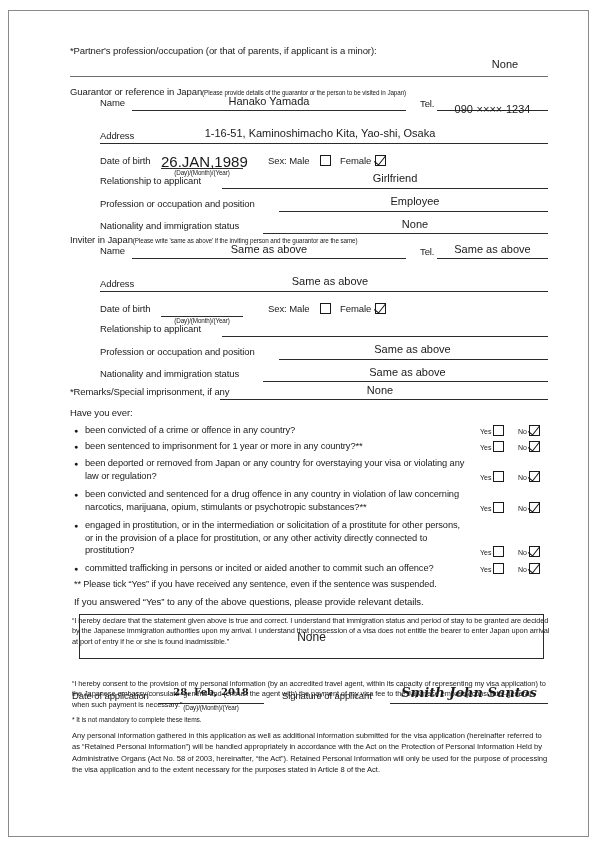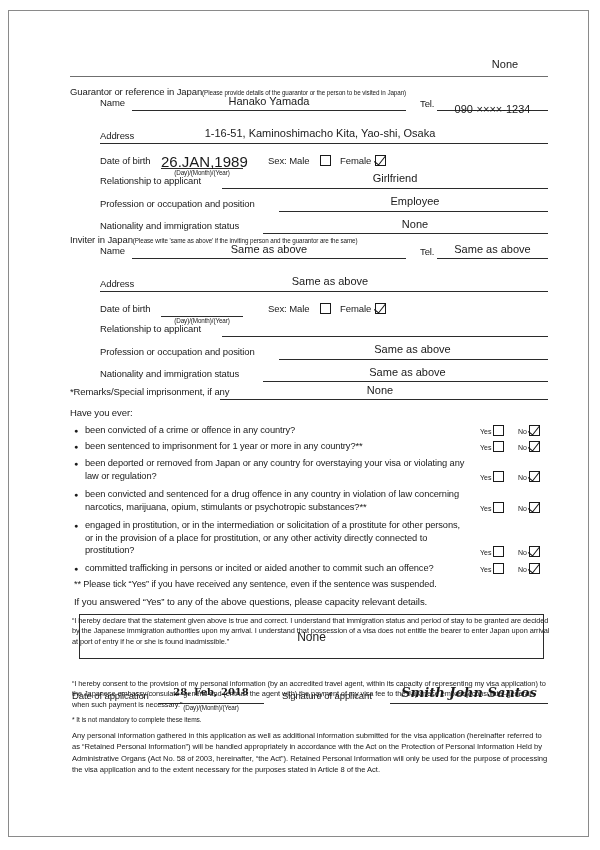--- a/index.html
+++ b/index.html
@@ -145,20 +145,21 @@
 </style>
 </head>
 <body>
 
 <div class="page">
   <div class="page-border"></div>
 
   <div class="content">
 
     <div class="row" style="height:34px;">
+      <div class="lbl" style="position:absolute;left:0;top:0;">*Partner's profession/occupation (or that of parents, if applicant is a minor):</div>
       <div class="fill" style="position:absolute;left:390px;top:13px;width:90px;">None</div>
       <div class="hrule-thick" style="top:31px;"></div>
     </div>
 
     <div class="row" style="height:0;">
       <div style="position:absolute;left:0;top:2px;white-space:nowrap;">
         <span class="lbl">Guarantor or reference in Japan</span><span class="tiny">(Please provide details of the guarantor or the person to be visited in Japan)</span>
       </div>
 
       <div class="lbl" style="position:absolute;left:30px;top:18px;">Name</div>
@@ -312,21 +313,21 @@
           <span class="w"><span>Yes</span>
             <span class="cbox"></span></span>
           <span style="display:inline-block;width:8px;"></span>
           <span>No</span>
           <span class="cbox checked"></span>
         </span>
       </div>
 
       <div style="position:absolute;left:4px;top:172px;font-size:9.1px;letter-spacing:-0.1px;">** Please tick “Yes” if you have received any sentence, even if the sentence was suspended.</div>
 
-      <div style="position:absolute;left:4px;top:189px;font-size:9.6px;letter-spacing:-0.1px;">If you answered “Yes” to any of the above questions, please capacity relevant details.</div>
+      <div style="position:absolute;left:4px;top:189px;font-size:9.6px;letter-spacing:-0.1px;">If you answered “Yes” to any of the above questions, please provide relevant details.</div>
 
       <div class="answer-box" style="left:9px;top:207px;width:465px;height:45px;">None</div>
     </div>
 
     <div class="para" style="left:2px;top:571px;">“I hereby declare that the statement given above is true and correct. I understand that immigration status and period of stay to be granted  are decided by the Japanese immigration authorities upon my arrival. I understand that possession of a visa does not entitle the bearer to  enter Japan upon arrival at port of entry if he or she is found inadmissible.”</div>
     <div class="para" style="left:2px;top:604px;margin-top:30px;">“I hereby consent to the provision of my personal information (by an accredited travel agent, within its capacity of representing my visa application) to the Japanese embassy/consulate–general and (entrust the agent with) the payment of my visa fee to the Japanese embassy/consulate–general, when such payment is necessary.”</div>
 
     <div class="row" style="position:absolute;left:0;top:640px;width:478px;">
       <div class="lbl" style="position:absolute;left:2px;top:5px;">Date of application</div>
       <div class="uline" style="left:88px;top:18px;width:106px;"></div>

